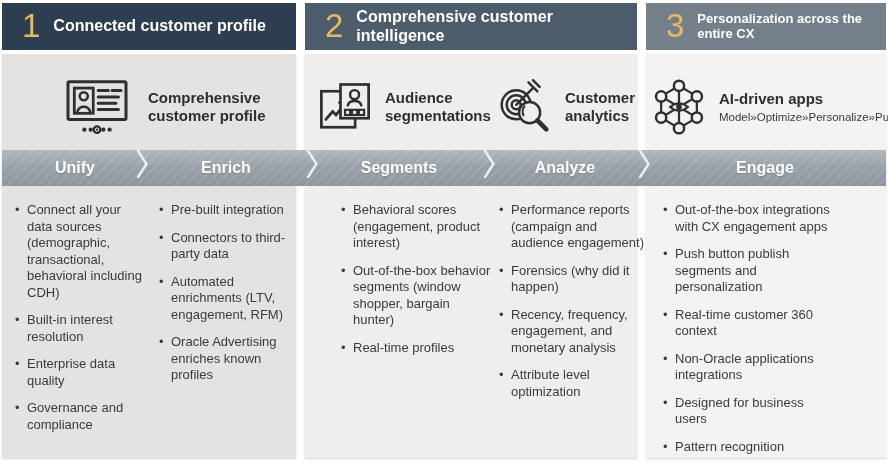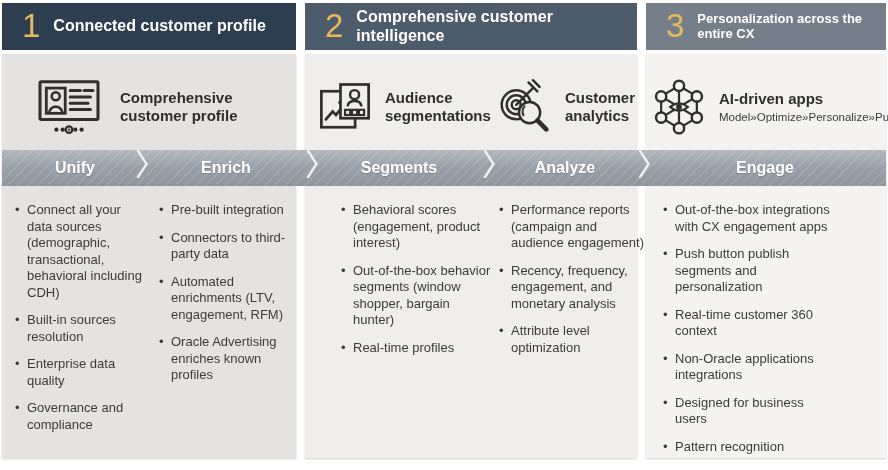--- a/index.html
+++ b/index.html
@@ -17,21 +17,21 @@
   #hdr3 .hdr-title{font-size:13px;width:190px;}
   
   .panel{position:absolute;top:54px;height:404px;box-shadow:0 1px 2px rgba(0,0,0,.18);}
   #panel1{left:2px;width:294px;background:#e4e3e1;}
   #panel2{left:305px;width:332px;background:#efeeec;}
   #panel3{left:646px;width:240px;background:#f4f3f1;}
   
   .feature{position:absolute;top:68px;height:78px;display:flex;align-items:center;gap:13px;}
   .feat-label{font-weight:bold;color:#2e2e2e;font-size:15px;line-height:18px;}
   .feat-sub{font-weight:normal;color:#3b3b3b;font-size:11.5px;line-height:14px;margin-top:2px;}
-  #feat1{left:36px;gap:18px;}#feat1 .feat-label{width:150px;}
+  #feat1{left:64px;gap:18px;}#feat1 .feat-label{width:150px;}
   #feat2{left:318px;}#feat2 .feat-label{width:125px;}
   #feat3{left:496px;}#feat3 .feat-label{width:90px;}
   #feat4{left:652px;}#feat4 .feat-text{width:188px;}
   .icon svg{display:block;}
   
   #bar{
     position:absolute;left:2px;top:150px;width:884px;height:36px;
     background:
       repeating-linear-gradient(135deg, rgba(255,255,255,.09) 0 2px, rgba(255,255,255,0) 2px 7px),
       linear-gradient(180deg,#b2b8be 0%,#9aa1a9 45%,#8d959d 100%);
@@ -192,37 +192,38 @@
     </span>
     <span class="bar-sep" style="left:642px">
       <svg width="14" height="28" viewBox="0 0 14 28">
           <path d="M2.5 0 L11.5 14 L2.5 28" fill="none" stroke="#eef0f1" stroke-width="2.4"></path>
         </svg>
     </span>
   </div>
 
   <ul class="list" id="list-unify">
     <li>Connect all your data sources (demographic, transactional, behavioral including CDH)</li>
-    <li>Built-in sources resolution</li>
+    <li>Built-in interest resolution</li>
     <li>Enterprise data quality</li>
     <li>Governance and compliance</li>
   </ul>
   <ul class="list" id="list-enrich">
     <li>Pre-built integration</li>
     <li>Connectors to third-party data</li>
     <li>Automated enrichments (LTV, engagement, RFM)</li>
     <li>Oracle Advertising enriches known profiles</li>
   </ul>
   <ul class="list" id="list-segments">
     <li>Behavioral scores (engagement, product interest)</li>
     <li>Out-of-the-box behavior segments (window shopper, bargain hunter)</li>
     <li>Real-time profiles</li>
   </ul>
   <ul class="list" id="list-analyze">
     <li>Performance reports (campaign and audience engagement)</li>
+    <li>Forensics (why did it happen)</li>
     <li>Recency, frequency, engagement, and monetary analysis</li>
     <li>Attribute level optimization</li>
   </ul>
   <ul class="list" id="list-engage">
     <li>Out-of-the-box integrations with CX engagement apps</li>
     <li>Push button publish segments and personalization</li>
     <li>Real-time customer 360 context</li>
     <li>Non-Oracle applications integrations</li>
     <li>Designed for business users</li>
     <li>Pattern recognition</li>

